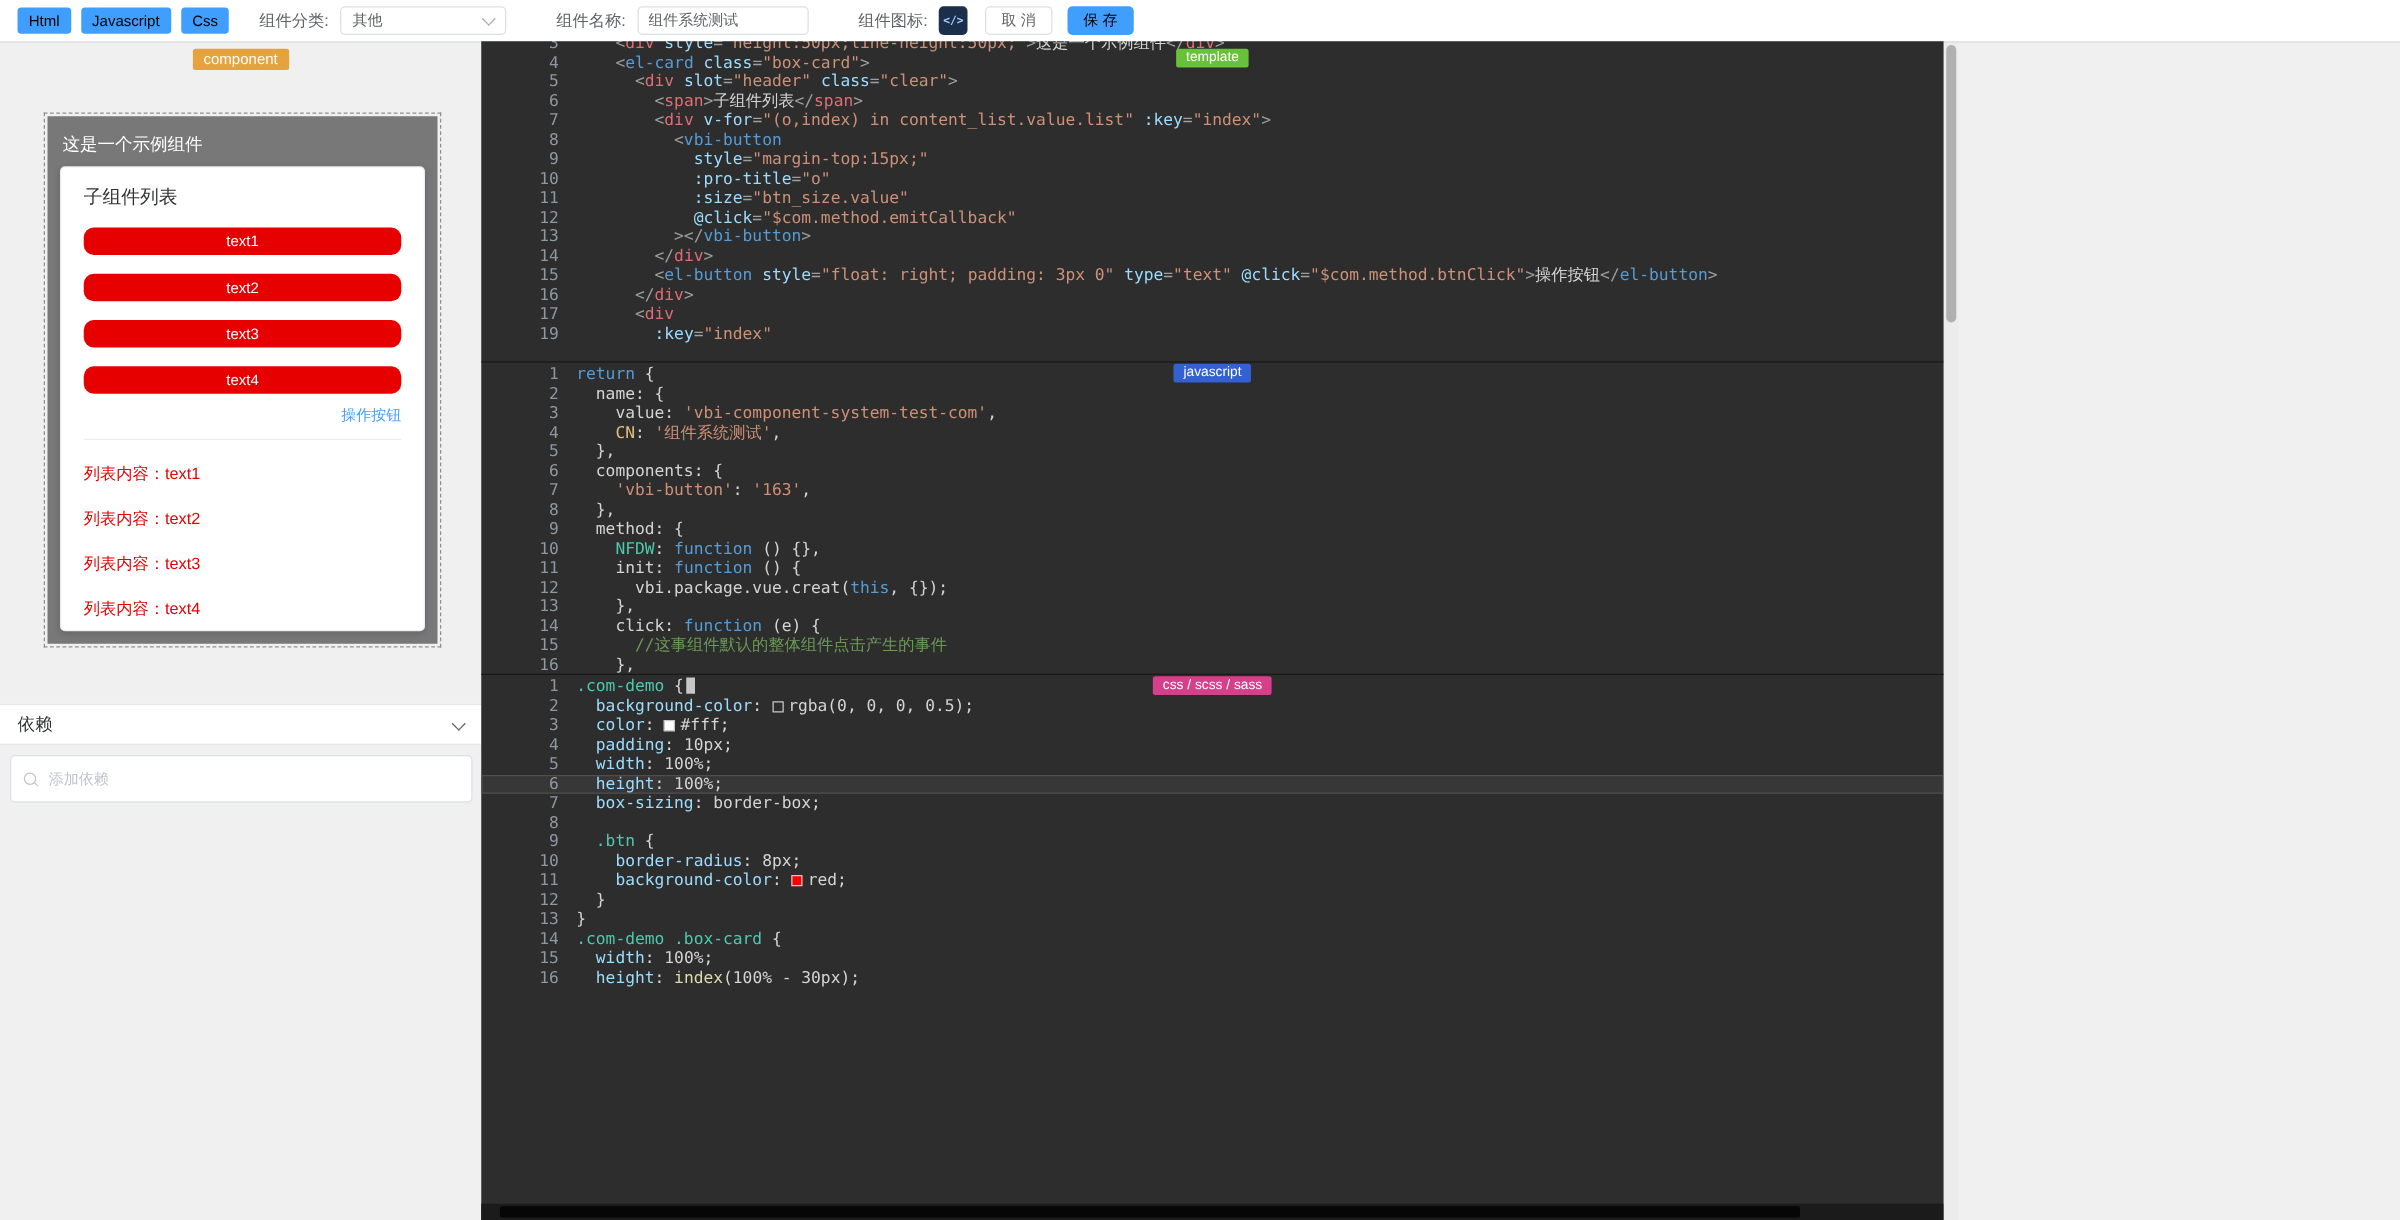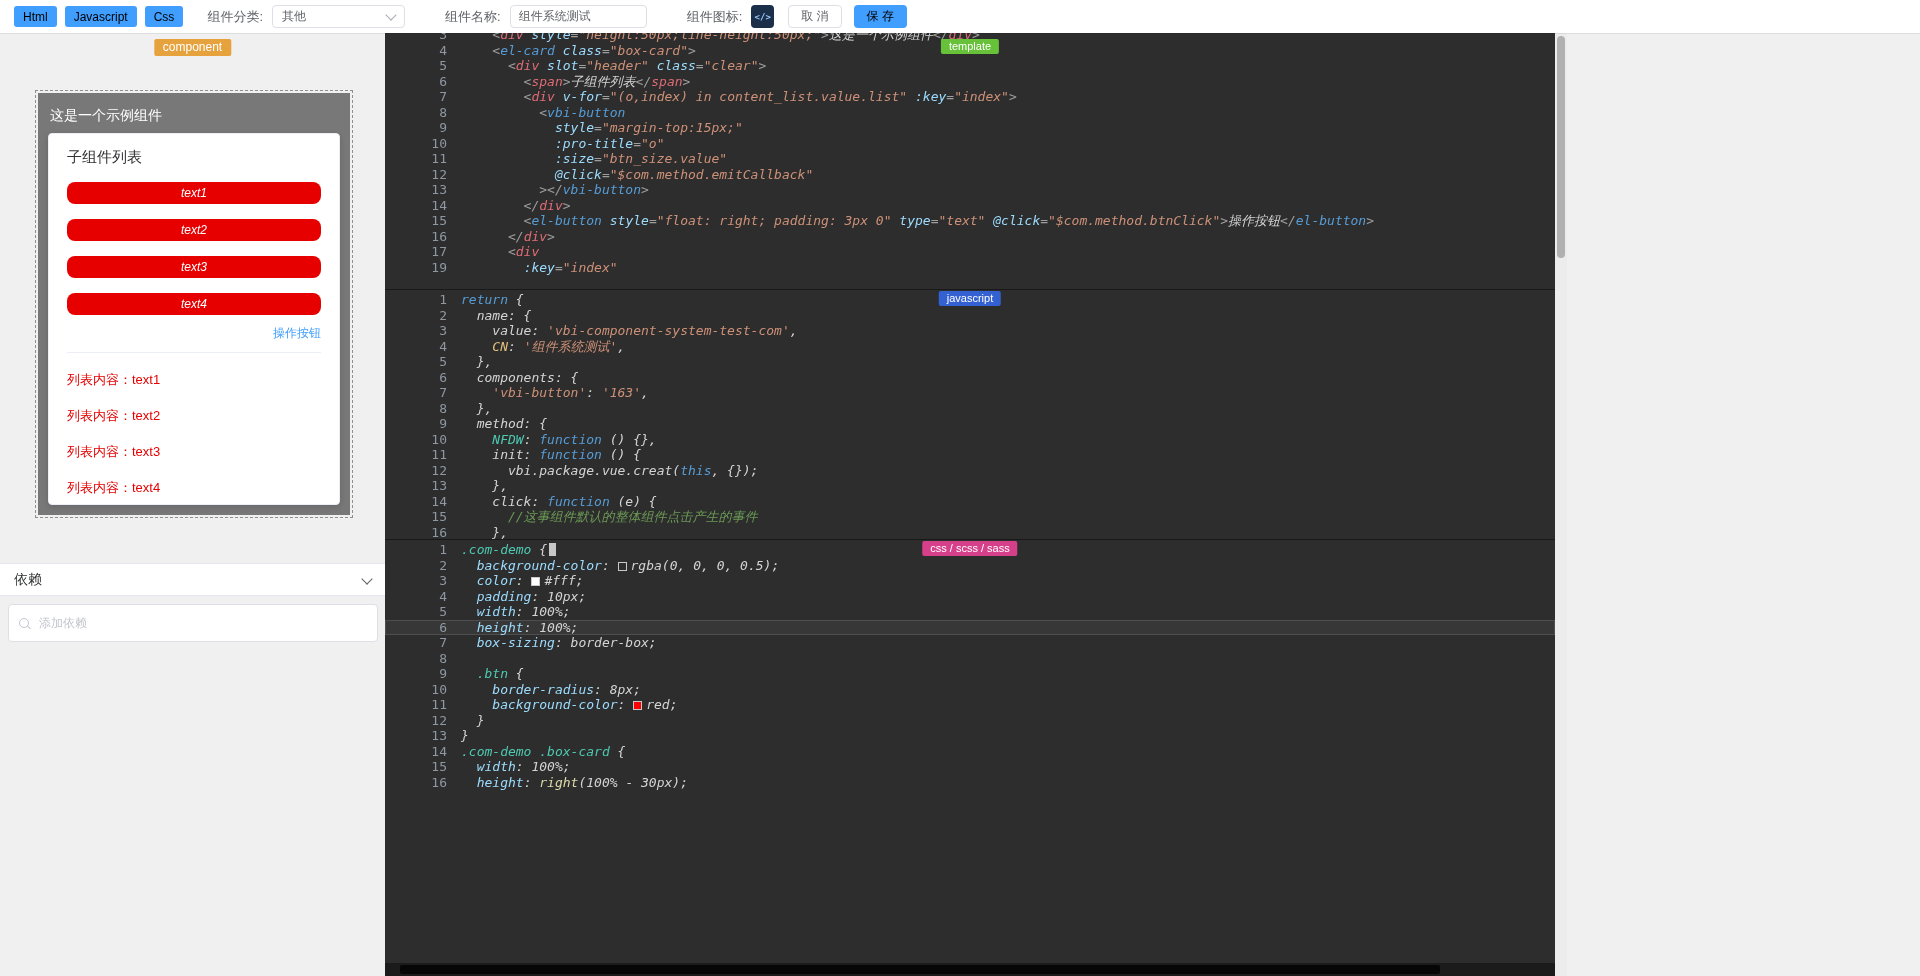--- a/index.html
+++ b/index.html
@@ -20,21 +20,21 @@
   .tb-save{height:23px;padding:0 13px;margin-left:12px;border-radius:4px;}
 
   
   .left-panel{position:absolute;top:32px;left:0;width:385px;bottom:0;background:#f0f0f0;}
   .comp-tag{position:absolute;top:7px;left:50%;transform:translateX(-50%);background:#e6a23c;color:#fff;font-size:12px;line-height:15px;padding:1px 9px;border-radius:2px;}
   .preview-wrap{position:absolute;top:58px;left:35px;width:318px;height:428px;border:1px dashed #8f8f8f;box-sizing:border-box;padding:2px;cursor:pointer;}
   .com-demo{width:100%;height:100%;background:rgba(0,0,0,.5);padding:10px;box-sizing:border-box;}
   .demo-title{color:#fff;font-size:14px;height:30px;line-height:24px;padding-left:2px;}
   .demo-card{background:#fff;border:1px solid #ebeef5;border-radius:4px;height:calc(100% - 30px);box-sizing:border-box;padding:14px 18px 0;overflow:hidden;box-shadow:0 2px 6px rgba(0,0,0,.15);color:#303133;}
   .card-title{font-size:15px;color:#303133;}
-  .btn-list .demo-btn{margin-top:15px;height:22px;line-height:22px;background:#e60000;border-radius:8px;color:#fff;font-size:12px;text-align:center;cursor:pointer;font-style:italic;}
+  .btn-list .demo-btn{margin-top:15px;height:22px;line-height:22px;background:#e60000;border-radius:8px;color:#fff;font-size:12px;text-align:center;cursor:pointer;}
   .action-row{text-align:right;margin:8px 0 10px;}
   .action-link{color:#409eff;font-size:12px;cursor:pointer;}
   .card-header{border-bottom:1px solid #ebeef5;}
   .card-body .demo-list-item{margin-top:18px;color:#e60000;font-size:13px;}
   .dep-bar{position:absolute;top:531px;left:0;width:100%;height:33px;background:#fff;border-top:1px solid #e4e7ed;border-bottom:1px solid #e4e7ed;box-sizing:border-box;display:flex;align-items:center;justify-content:space-between;padding:0 14px;font-size:14px;color:#303133;cursor:pointer;}
   .chev-dark{border-color:#606266;margin-top:-2px;}
   .dep-search{position:absolute;top:572px;left:8px;width:370px;height:38px;background:#fff;border:1px solid #dcdfe6;border-radius:4px;box-sizing:border-box;display:flex;align-items:center;padding:0 10px;}
   .search-icon{position:relative;width:8px;height:8px;border:1px solid #c0c4cc;border-radius:50%;flex:none;}
   .search-icon::after{content:"";position:absolute;width:4px;height:1px;background:#c0c4cc;transform:rotate(45deg);right:-3px;bottom:-1px;}
   .dep-input{border:none;outline:none;margin-left:8px;flex:1;font-size:12px;color:#606266;font-family:inherit;background:transparent;}
@@ -44,21 +44,21 @@
   .editors{position:absolute;top:32px;left:385px;width:1170px;height:944px;background:#2d2d2d;}
   .pane{position:absolute;left:0;width:100%;overflow:hidden;box-sizing:border-box;}
   .pane-template{top:0;height:257px;}
   .pane-js{top:257px;height:250px;border-top:1px solid #191919;}
   .pane-css{top:507px;height:424px;border-top:1px solid #191919;}
   .pane-lines{padding-top:2px;font-family:"DejaVu Sans Mono",monospace;font-size:13px;line-height:15.5px;}
   .pane-template .pane-lines{margin-top:-5px;padding-top:0;}
   .code-row{display:flex;white-space:pre;height:15.5px;cursor:text;}
   .code-row.active{background:rgba(255,255,255,.05);box-shadow:inset 0 0 0 1px #4e4e4e;}
   .ln{flex:none;width:62px;text-align:right;color:#8e98a3;user-select:none;}
-  .code{margin-left:14px;font-style:italic;}
+  .code{margin-left:14px;}
   .t-p{color:#d4d4d4;}
   .t-d{color:#9e9e9e;}
   .t-k{color:#569cd6;}
   .t-a{color:#9cdcfe;}
   .t-s{color:#ce9178;}
   .t-c{color:#6a9955;}
   .t-t{color:#4ec9b0;}
   .t-y{color:#dcdcaa;}
   .t-o{color:#e5c07b;}
   .t-r{color:#e06c75;}
@@ -187,21 +187,21 @@
           <div class="code-row active"><span class="ln">6</span><span class="code"><span class="t-a">  height</span><span class="t-p">: 100%;</span></span></div>
           <div class="code-row"><span class="ln">7</span><span class="code"><span class="t-a">  box-sizing</span><span class="t-p">: border-box;</span></span></div>
           <div class="code-row"><span class="ln">8</span><span class="code"><span class="t-p"></span></span></div>
           <div class="code-row"><span class="ln">9</span><span class="code"><span class="t-p">  </span><span class="t-t">.btn</span><span class="t-p"> {</span></span></div>
           <div class="code-row"><span class="ln">10</span><span class="code"><span class="t-a">    border-radius</span><span class="t-p">: 8px;</span></span></div>
           <div class="code-row"><span class="ln">11</span><span class="code"><span class="t-a">    background-color</span><span class="t-p">: </span><span class="swatch" style="background: rgb(255, 0, 0);"></span><span class="t-p">red;</span></span></div>
           <div class="code-row"><span class="ln">12</span><span class="code"><span class="t-p">  }</span></span></div>
           <div class="code-row"><span class="ln">13</span><span class="code"><span class="t-p">}</span></span></div>
           <div class="code-row"><span class="ln">14</span><span class="code"><span class="t-t">.com-demo .box-card</span><span class="t-p"> {</span></span></div>
           <div class="code-row"><span class="ln">15</span><span class="code"><span class="t-a">  width</span><span class="t-p">: 100%;</span></span></div>
-          <div class="code-row"><span class="ln">16</span><span class="code"><span class="t-a">  height</span><span class="t-p">: </span><span class="t-y">right</span><span class="t-p">(100% - 30px);</span></span></div>
+          <div class="code-row"><span class="ln">16</span><span class="code"><span class="t-a">  height</span><span class="t-p">: </span><span class="t-y">index</span><span class="t-p">(100% - 30px);</span></span></div>
         </div>
       <div class="badge badge-css">css / scss / sass</div>
     </div>
     <div class="hscroll">
       <div class="hthumb"></div>
     </div>
   </section>
 
   <div class="vscroll">
     <div class="vthumb"></div>

